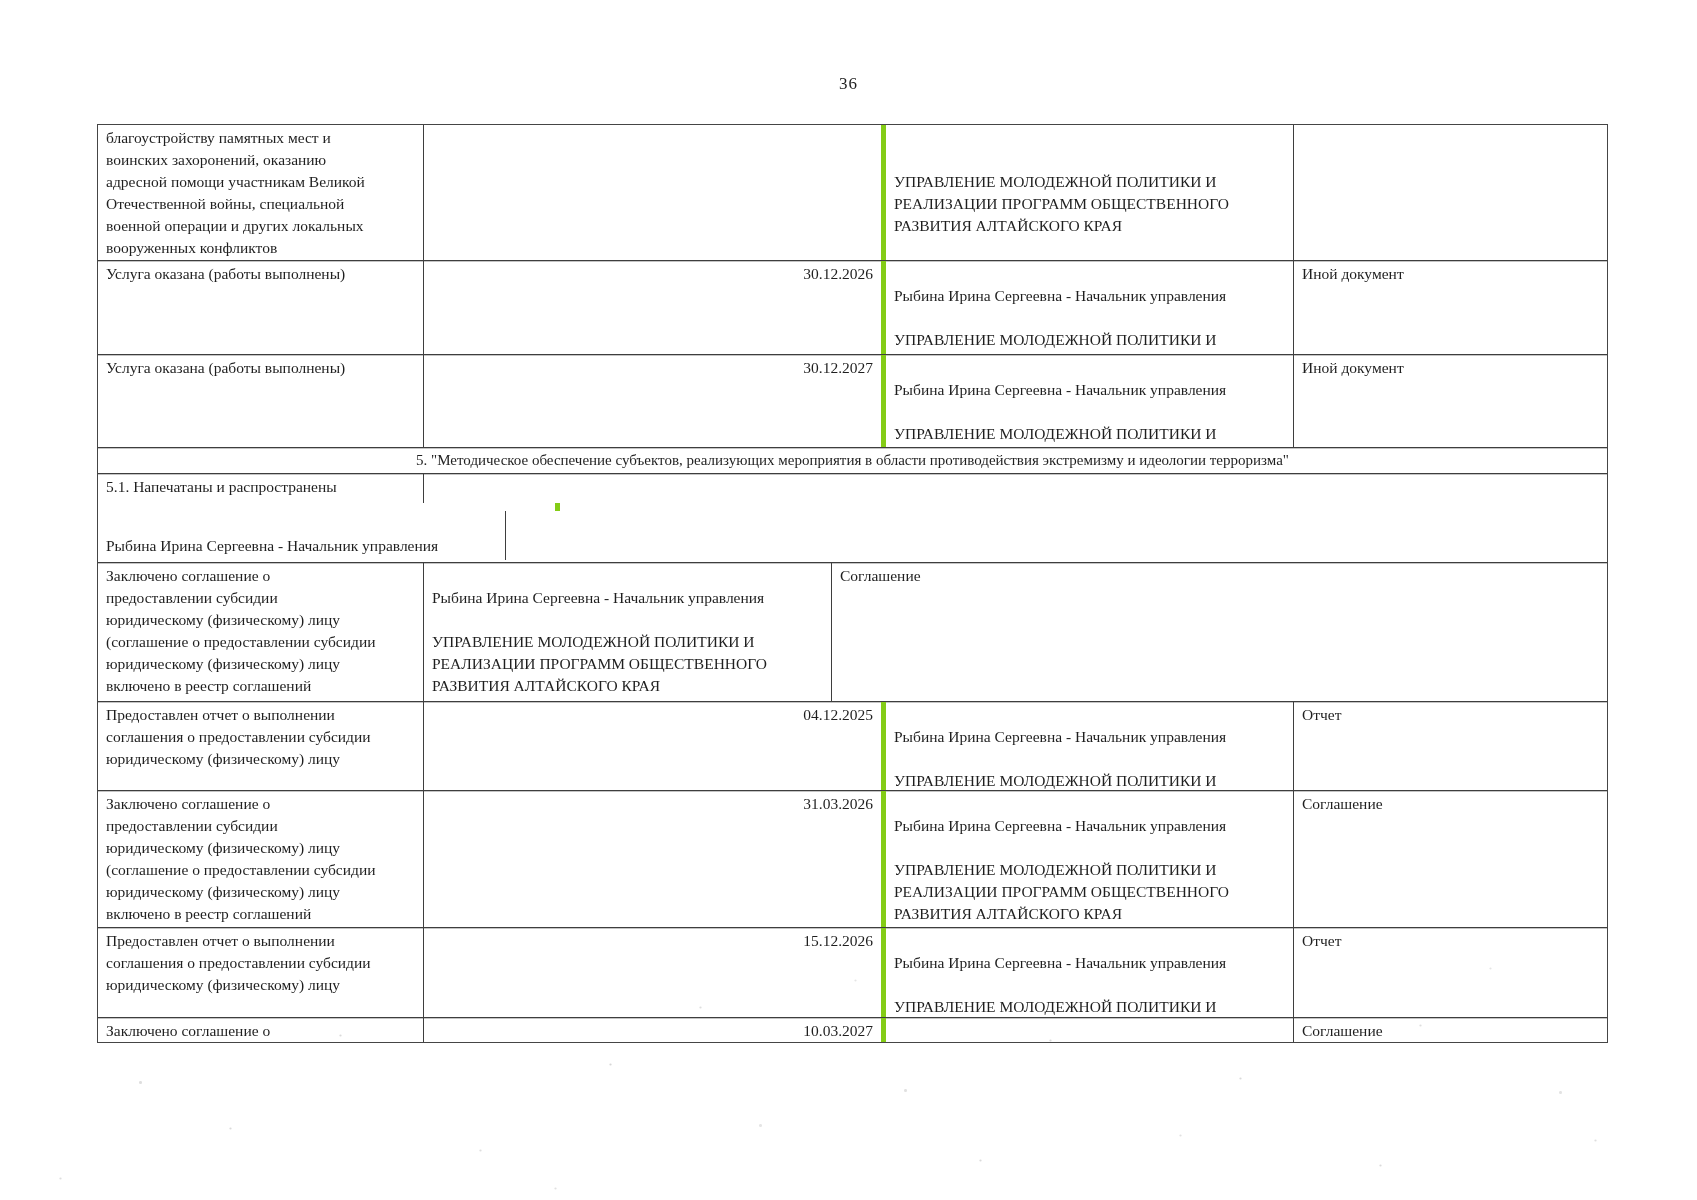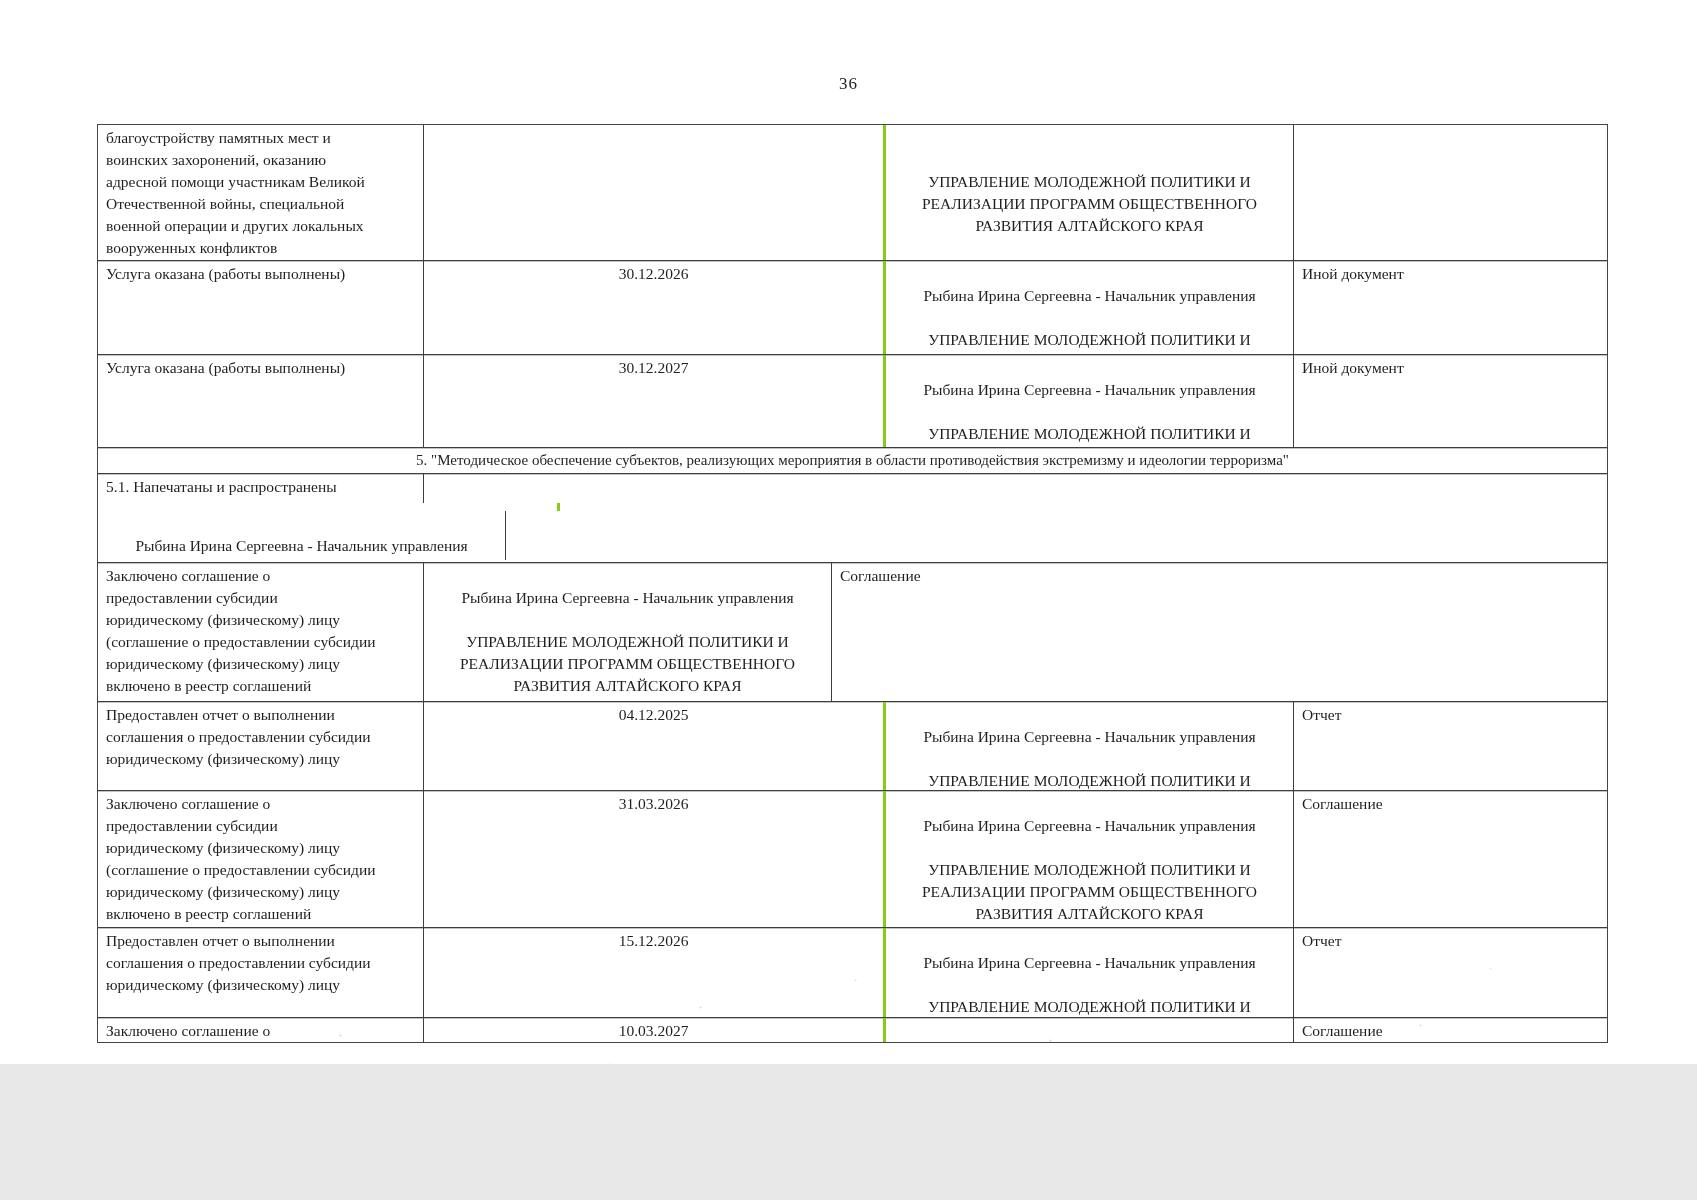--- a/index.html
+++ b/index.html
@@ -3,21 +3,21 @@
 <meta charset="utf-8">
 <style>
   html, body {
     margin: 0;
     padding: 0;
     background: #e8e8e8;
   }
   .page {
     position: relative;
     width: 1697px;
-    height: 1064px;
+    height: 1200px;
     background: #ffffff;
     font-family: "Liberation Serif", "DejaVu Serif", serif;
     color: #1f1f1f;
     overflow: hidden;
   }
   .page-number {
     position: absolute;
     top: 74px;
     left: 0;
     width: 1697px;
@@ -61,27 +61,27 @@
     line-height: 22px;
     white-space: pre-line;
   }
   .c1 {
     width: 326px;
     border-right: 1px solid #3e3e3e;
     text-align: left;
   }
   .c2 {
     width: 462px;
-    border-right: 3px solid #84cc16;
-    text-align: center;
+    border-right: 5px solid #84cc16;
+    text-align: right;
   }
   .c3 {
     width: 408px;
     border-right: 1px solid #3e3e3e;
-    text-align: center;
+    text-align: left;
   }
   .c4 {
     flex: 1;
     text-align: left;
   }
   .section-cell {
     width: 100%;
     text-align: center;
     font-size: 15px;
     line-height: 22px;

